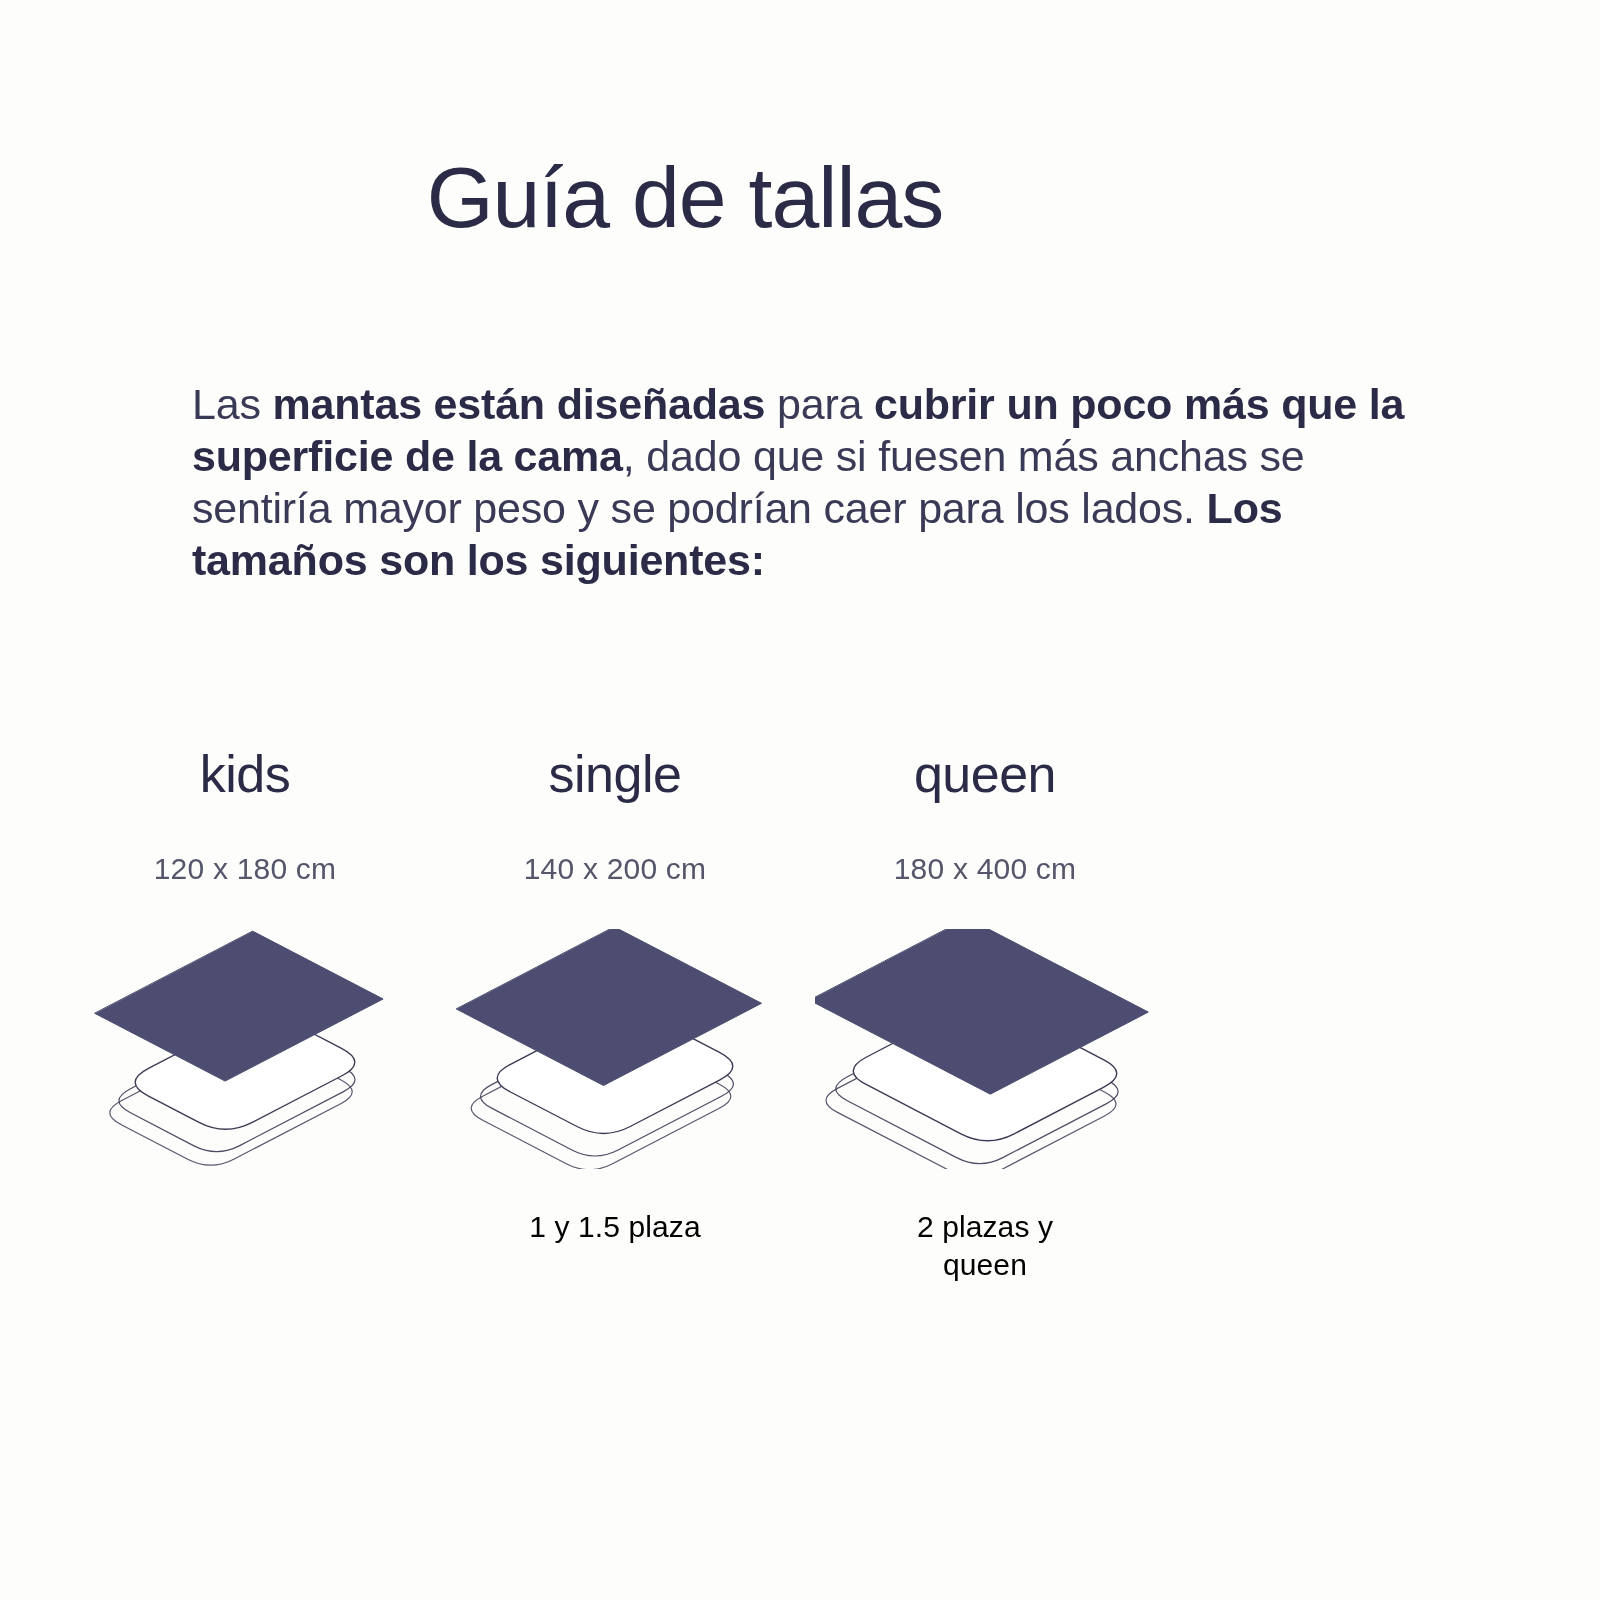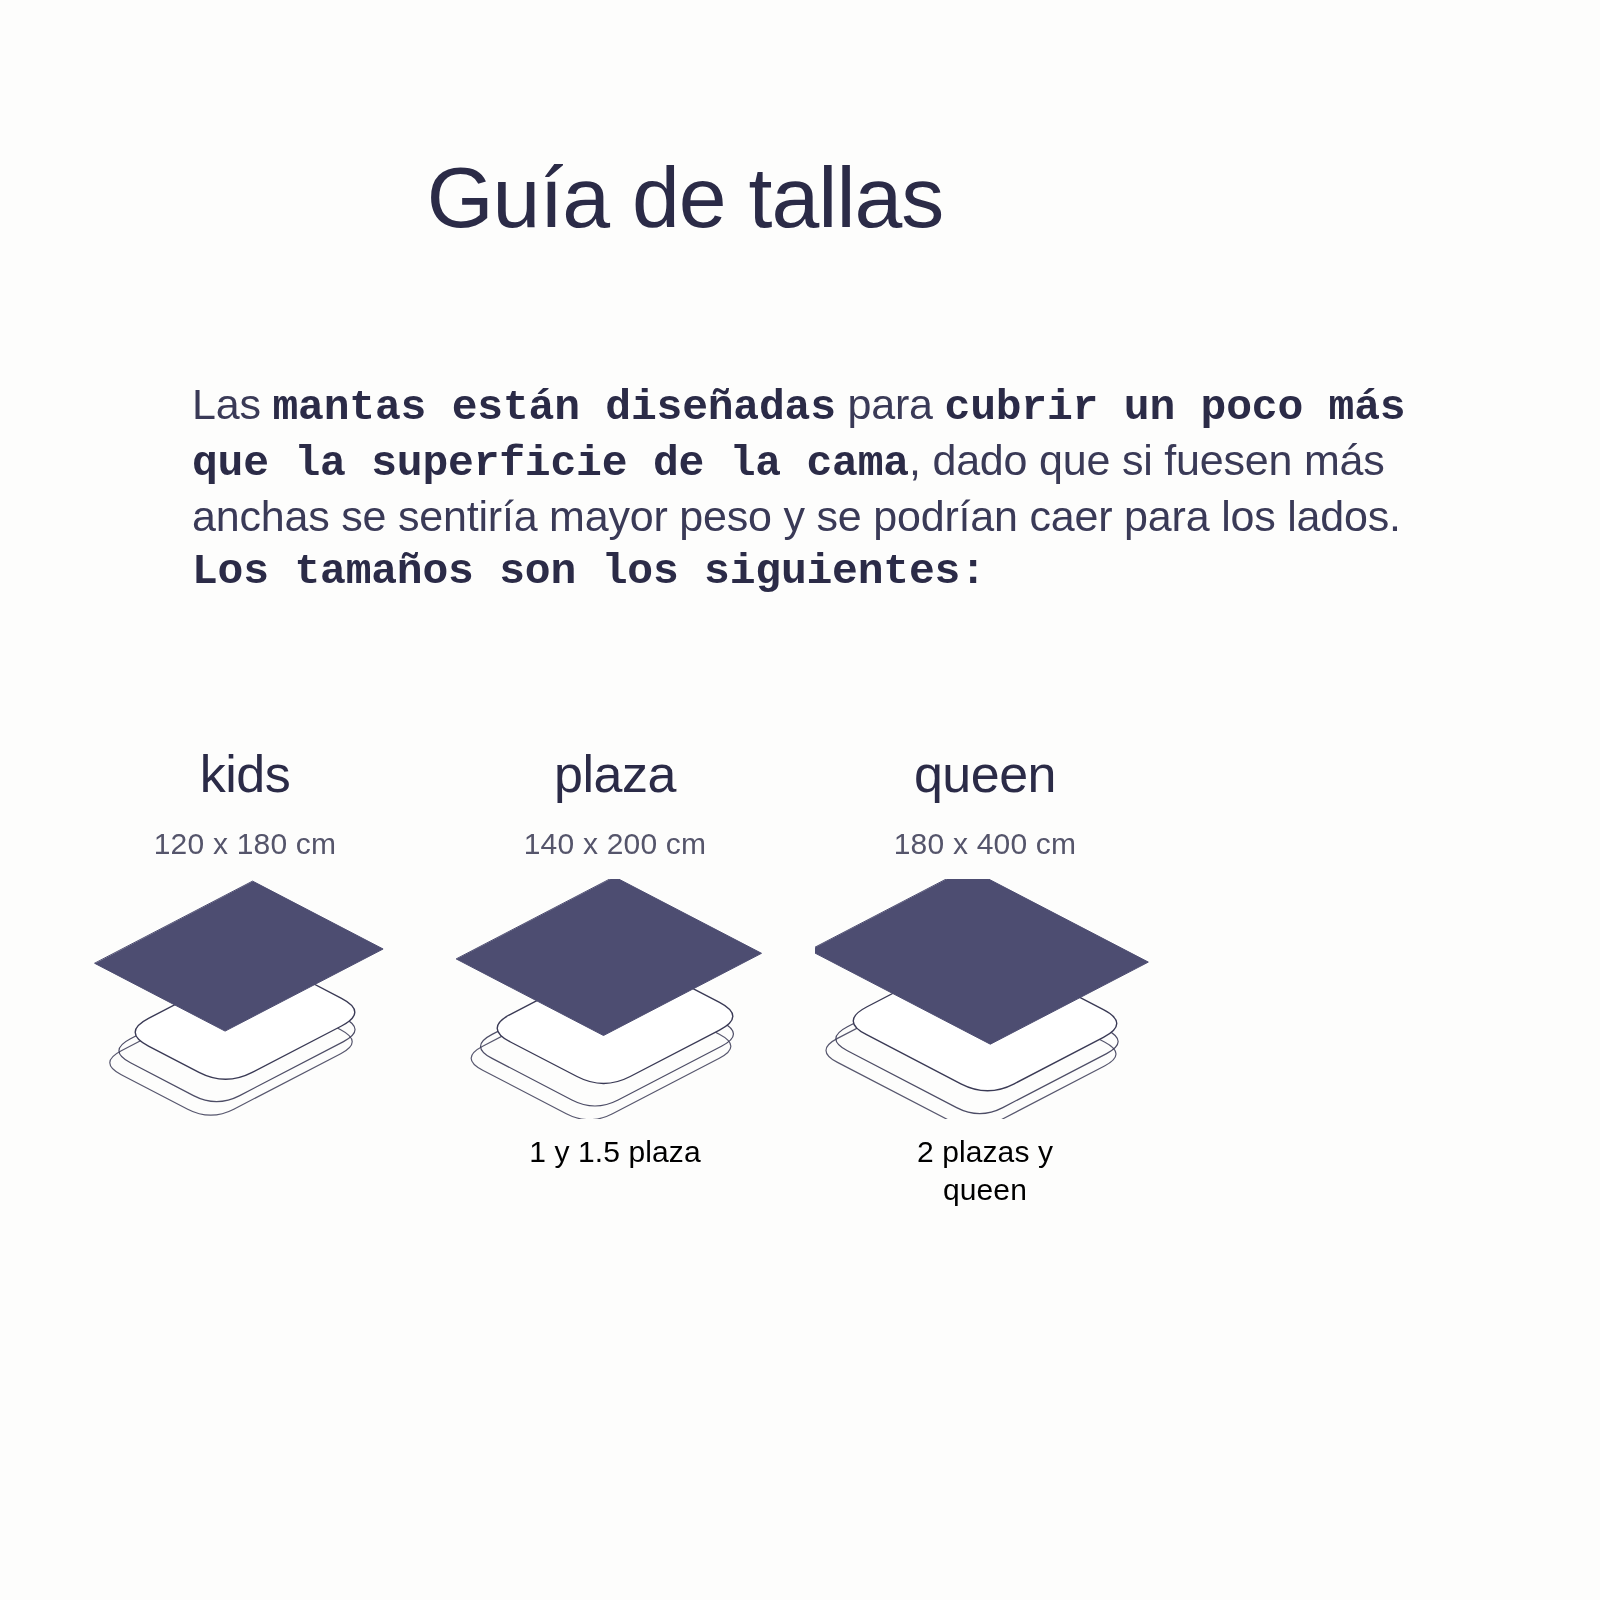--- a/index.html
+++ b/index.html
@@ -42,37 +42,38 @@
     position: absolute;
     top: 378px;
     left: 192px;
     width: 1215px;
     font-size: 43px;
     line-height: 52px;
     color: #3a3a57;
     font-weight: 400;
     letter-spacing: -0.2px;
   }
-  .intro b { font-weight: 700; color: #2b2b47; font-family: Liberation Mono, monospace; }
+  .intro b { font-weight: 700; color: #2b2b47; }
 
   
   .sizes {
     position: absolute;
     top: 745px;
     left: 60px;
     width: 1480px;
     display: flex;
     flex-direction: row;
     align-items: flex-start;
   }
   .size-col {
     width: 370px;
     display: flex;
     flex-direction: column;
     align-items: center;
+    gap: 25px;
   }
 
   .size-name {
     font-size: 52px;
     font-weight: 400;
     color: #2b2b47;
     letter-spacing: -0.5px;
     line-height: 1.15;
     height: 66px;
   }
@@ -124,21 +125,21 @@
             <path d="M153.2,116.2 Q176.3,104.2 199.3,116.2 L265.7,150.7 Q288.7,162.7 265.7,174.7 L158.8,230.2 Q135.7,242.2 112.7,230.2 L46.3,195.7 Q23.3,183.7 46.3,171.7 Z" fill="none" stroke="#3a3a55" stroke-width="1.2" stroke-linejoin="round" stroke-linecap="round" opacity="0.85"></path>
             <path d="M159.3,105.8 Q182.4,93.8 205.5,105.8 L268.5,138.6 Q291.6,150.6 268.5,162.6 L164.7,216.6 Q141.6,228.6 118.5,216.6 L55.5,183.8 Q32.4,171.8 55.5,159.8 Z" fill="none" stroke="#3a3a55" stroke-width="1.2" stroke-linejoin="round" stroke-linecap="round" opacity="0.9"></path>
             <path d="M162.8,93.0 Q189.4,79.2 216.0,93.0 L266.5,119.3 Q293.1,133.1 266.5,147.0 L177.2,193.4 Q150.6,207.2 124.0,193.4 L73.5,167.1 Q46.9,153.3 73.5,139.4 Z" fill="#ffffff" stroke="#3a3a55" stroke-width="1.4" stroke-linejoin="round" stroke-linecap="round"></path>
             <path d="M177.9,2.3 L308.1,70.0 L150.1,152.1 L19.9,84.4 Z" fill="#4d4d71" stroke="#4d4d71" stroke-width="1" stroke-linejoin="round" stroke-linecap="round"></path>
           </svg>
         </div>
       <div class="size-caption"></div>
     </div>
 
     <div class="size-col">
-      <div class="size-name">plaza</div>
+      <div class="size-name">single</div>
       <div class="size-dims">140 x 200 cm</div>
       <div class="bed-wrap">
           <svg viewBox="0 0 340 240" width="340" height="240">
             <path d="M144.5,111.7 Q167.6,99.7 190.7,111.7 L274.3,155.2 Q297.4,167.2 274.3,179.2 L167.5,234.7 Q144.4,246.7 121.3,234.7 L37.7,191.2 Q14.6,179.2 37.7,167.2 Z" fill="none" stroke="#3a3a55" stroke-width="1.2" stroke-linejoin="round" stroke-linecap="round" opacity="0.85"></path>
             <path d="M150.9,101.4 Q174.0,89.4 197.1,101.4 L276.9,143.0 Q300.0,155.0 276.9,167.0 L173.1,221.0 Q150.0,233.0 126.9,221.0 L47.1,179.4 Q24.0,167.4 47.1,155.4 Z" fill="none" stroke="#3a3a55" stroke-width="1.2" stroke-linejoin="round" stroke-linecap="round" opacity="0.9"></path>
             <path d="M154.8,88.9 Q181.4,75.0 208.0,88.9 L274.5,123.4 Q301.1,137.3 274.5,151.1 L185.2,197.5 Q158.6,211.4 132.0,197.5 L65.5,163.0 Q38.9,149.1 65.5,135.3 Z" fill="#ffffff" stroke="#3a3a55" stroke-width="1.4" stroke-linejoin="round" stroke-linecap="round"></path>
             <path d="M169.5,-2.1 L316.5,74.3 L158.5,156.5 L11.5,80.1 Z" fill="#4d4d71" stroke="#4d4d71" stroke-width="1" stroke-linejoin="round" stroke-linecap="round"></path>
           </svg>
         </div>
       <div class="size-caption">1 y 1.5 plaza</div>

